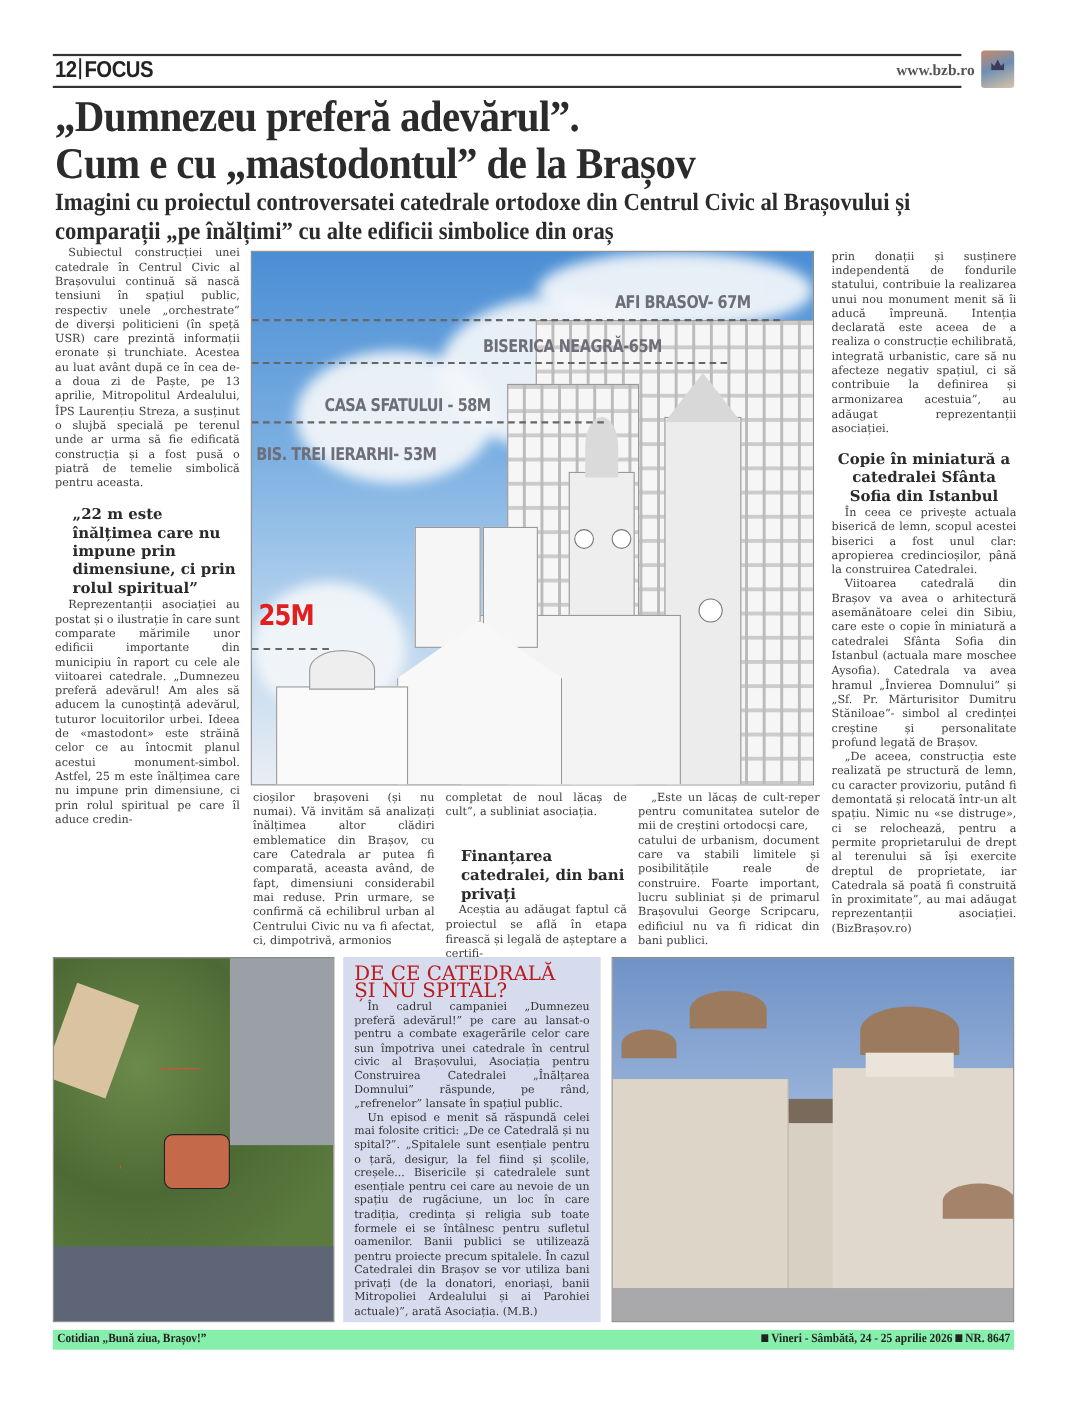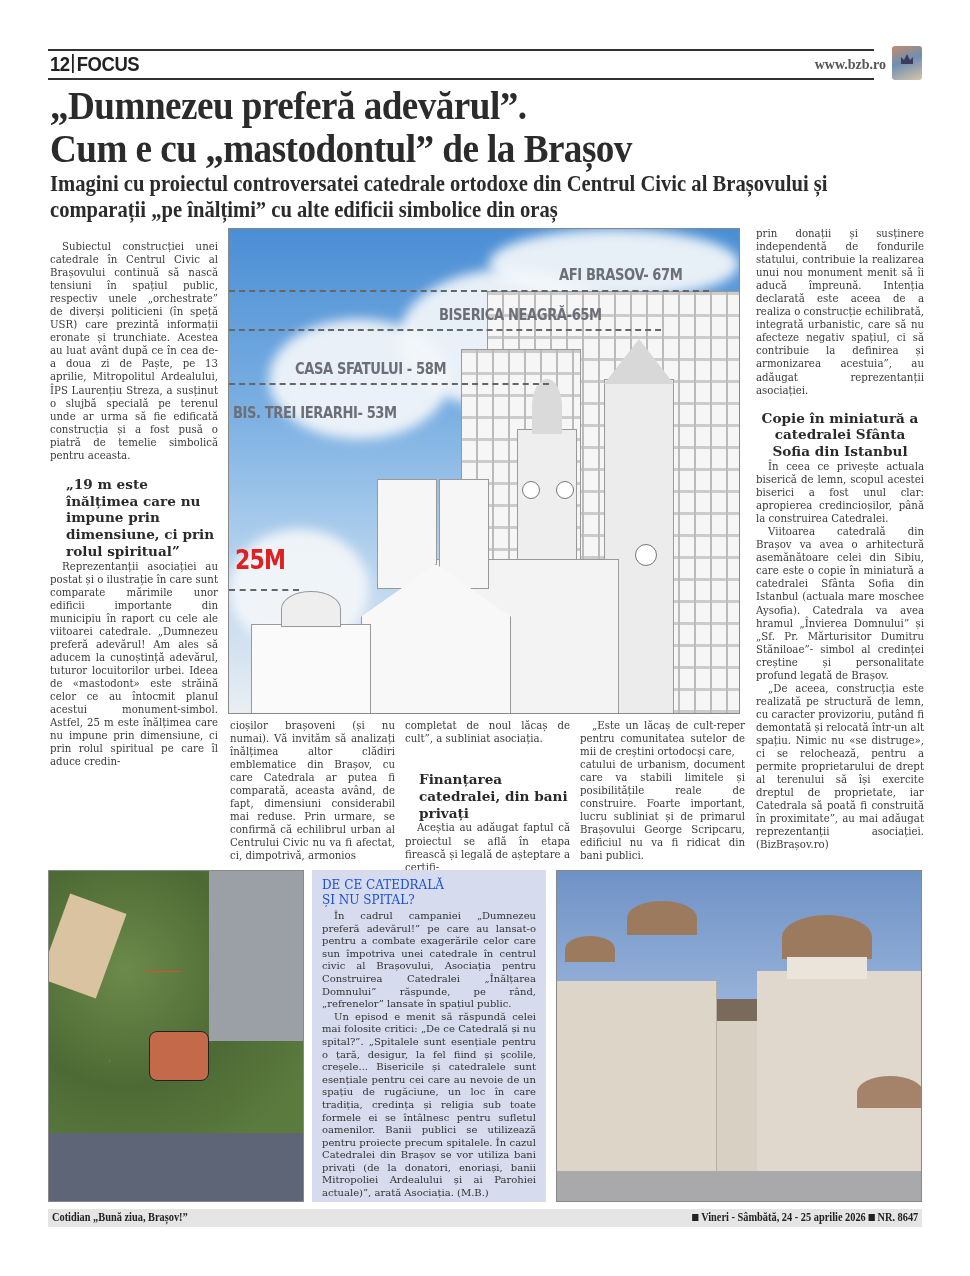--- a/index.html
+++ b/index.html
@@ -17,21 +17,21 @@
 
   
   .headline { position: absolute; left: 50px; top: 84px; width: 870px; font-family: "Liberation Serif", serif; font-weight: bold; font-size: 40px; line-height: 43px; color: #2b2b2b; letter-spacing: -0.6px; transform: scaleX(0.93); transform-origin: left; }
   .subhead { position: absolute; left: 50px; top: 171px; width: 880px; font-family: "Liberation Serif", serif; font-weight: bold; font-size: 22.5px; line-height: 26px; color: #2b2b2b; transform: scaleX(0.915); transform-origin: left; }
 
   
   .col { position: absolute; font-family: "DejaVu Serif", serif; font-size: 10.2px; line-height: 13.05px; color: #3a3a3a; text-align: justify; hyphens: manual; }
   .col p { text-indent: 12px; }
   .col h3 { font-family: "DejaVu Serif", serif; font-weight: bold; font-size: 13.6px; line-height: 16.8px; color: #2a2a2a; text-align: left; margin: 0 0 0 0; }
 
-  .col1 { left: 50px; top: 240px; width: 168px; }
+  .col1 { left: 50px; top: 224px; width: 168px; }
   .col1 h3 { padding-left: 16px; margin-top: 14px; }
   .col2 { left: 230px; top: 719px; width: 165px; }
   .col3 { left: 405px; top: 719px; width: 165px; }
   .col3 h3 { padding-left: 14px; margin-top: 26px; }
   .col4 { left: 580px; top: 719px; width: 165px; }
   .col5 { left: 756px; top: 227px; width: 168px; }
   .col5 h3 { text-align: center; margin-top: 13px; }
 
   
   .illus { position: absolute; left: 228px; top: 228px; width: 512px; height: 486px; border: 1px solid #888; overflow: hidden;
@@ -40,28 +40,28 @@
   .height-line { position: absolute; left: 0; height: 0; border-top: 2px dashed #666; }
   .height-label { position: absolute; font-family: "DejaVu Sans", sans-serif; font-weight: bold; color: #6e6e78; font-size: 16px; letter-spacing: -0.5px; transform: scaleX(0.82); transform-origin: left; white-space: nowrap; }
   .h25-label { position: absolute; left: 6px; top: 316px; font-family: "DejaVu Sans", sans-serif; font-weight: bold; color: #e02020; font-size: 26px; letter-spacing: -1px; transform: scaleX(0.85); transform-origin: left; }
   .bldg { position: absolute; background: #f6f6f6; border: 1px solid #999; }
   .grid-win { background-image: linear-gradient(90deg, transparent 85%, #bbb 85%), linear-gradient(0deg, transparent 85%, #ccc 85%); background-size: 16px 22px; }
 
   
   .map { position: absolute; left: 48px; top: 870px; width: 256px; height: 332px; border: 1px solid #888; overflow: hidden;
     background: radial-gradient(circle at 30% 30%, #6c8a4a 0, #4d6a35 40%, #5a7a3e 70%); }
   .sidebox { position: absolute; left: 312px; top: 870px; width: 234px; height: 332px; background: #d6dcee; padding: 8px 10px; }
-  .sidebox h4 { font-family: "DejaVu Serif", serif; font-weight: normal; font-size: 12px; line-height: 15px; color: #1d4ed8; text-transform: uppercase; margin-bottom: 2px; }
+  .sidebox h4 { font-family: "DejaVu Serif", serif; font-weight: normal; font-size: 18px; line-height: 15px; color: #b91c1c; text-transform: uppercase; margin-bottom: 2px; }
   .sidebox .txt { font-family: "DejaVu Serif", serif; font-size: 10px; line-height: 12.6px; color: #333; text-align: justify; }
   .sidebox .txt p { text-indent: 12px; }
   .render { position: absolute; left: 556px; top: 870px; width: 366px; height: 332px; border: 1px solid #888; overflow: hidden;
     background: linear-gradient(180deg, #6f92c6 0%, #9cb6dc 45%, #c4d1e3 70%, #b9b9bb 88%, #a9a9ab 100%); }
 
   
-  .footer { position: absolute; left: 48px; top: 1209px; width: 874px; height: 18px; background: #e5e5e5; font-family: "Liberation Serif", serif; font-weight: bold; font-size: 11.5px; color: #222; }
+  .footer { position: absolute; left: 48px; top: 1209px; width: 874px; height: 18px; background: #86efac; font-family: "Liberation Serif", serif; font-weight: bold; font-size: 11.5px; color: #222; }
   .footer .left { position: absolute; left: 4px; top: 2px; transform: scaleX(0.9); transform-origin: left; }
   .footer .right { position: absolute; right: 4px; top: 2px; transform: scaleX(0.9); transform-origin: right; }
   .footer .sq { display:inline-block; width:7px; height:7px; background:#222; margin: 0 3px; vertical-align: 0; }
 </style>
 </head>
 <body>
 
 <div class="top-rule"></div>
 <div class="header">
   <div class="section-label">
@@ -73,21 +73,21 @@
 <div class="bottom-rule-header"></div>
 
 <h1 class="headline">
   <span>„Dumnezeu preferă adevărul”.</span><br>
   <span>Cum e cu „mastodontul” de la Brașov</span>
 </h1>
 <h2 class="subhead">Imagini cu proiectul controversatei catedrale ortodoxe din Centrul Civic al Brașovului și comparații „pe înălțimi” cu alte edificii simbolice din oraș</h2>
 
 <div class="col col1">
   <p>Subiectul construcției unei catedrale în Centrul Civic al Brașovului continuă să nască tensiuni în spațiul public, respectiv unele „orchestrate” de diverși politicieni (în speță USR) care prezintă informații eronate și trunchiate. Acestea au luat avânt după ce în cea de-a doua zi de Paște, pe 13 aprilie, Mitropolitul Ardealului, ÎPS Laurențiu Streza, a susținut o slujbă specială pe terenul unde ar urma să fie edificată construcția și a fost pusă o piatră de temelie simbolică pentru aceasta.</p>
-  <h3>„19 m este înălțimea care nu impune prin dimensiune, ci prin rolul spiritual”</h3>
+  <h3>„22 m este înălțimea care nu impune prin dimensiune, ci prin rolul spiritual”</h3>
   <p>Reprezentanții asociației au postat și o ilustrație în care sunt comparate mărimile unor edificii importante din municipiu în raport cu cele ale viitoarei catedrale. „Dumnezeu preferă adevărul! Am ales să aducem la cunoștință adevărul, tuturor locuitorilor urbei. Ideea de «mastodont» este străină celor ce au întocmit planul acestui monument-simbol. Astfel, 25 m este înălțimea care nu impune prin dimensiune, ci prin rolul spiritual pe care îl aduce credin-</p>
 </div>
 
 <div class="illus">
   <div class="cloud" style="left:170px;top:40px;width:220px;height:140px;"></div>
   <div class="cloud" style="left:40px;top:90px;width:180px;height:120px;"></div>
   <div class="cloud" style="left:260px;top:0px;width:250px;height:70px;"></div>
   <div class="cloud" style="left:0px;top:300px;width:140px;height:120px;"></div>
 
   <div class="bldg grid-win" style="left:258px;top:62px;width:254px;height:424px;"></div>

